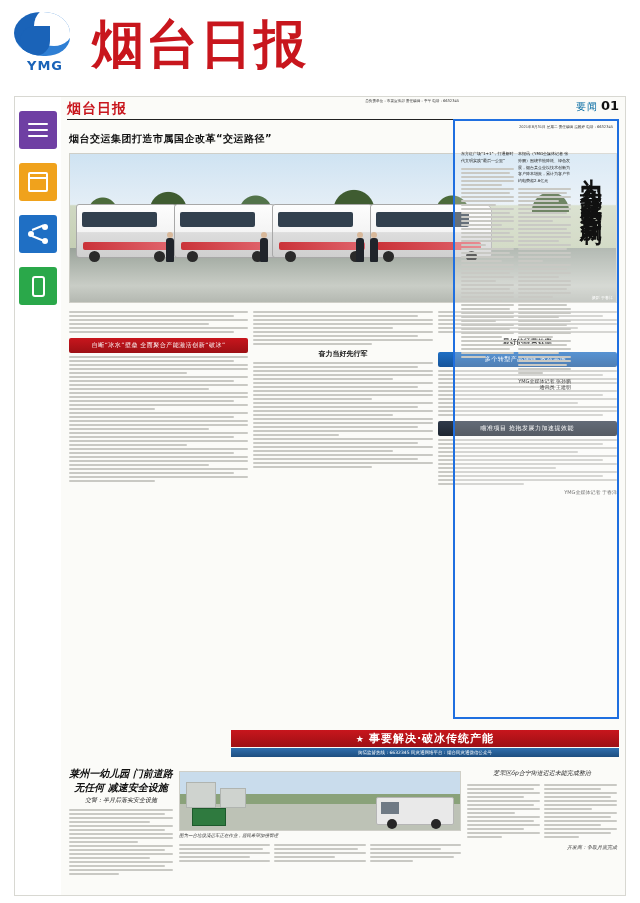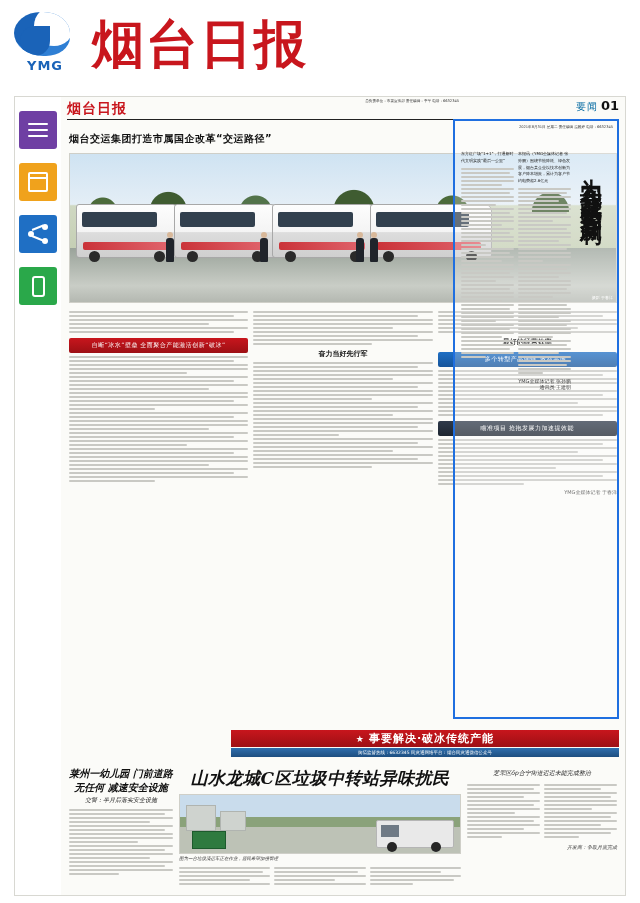--- a/index.html
+++ b/index.html
@@ -583,21 +583,20 @@
               <div class="tline s1"></div>
             <div class="tline s3"></div>
               <div class="tline s1"></div>
               <div class="tline s2"></div>
             <div class="tline s1"></div>
               <div class="tline s5"></div>
           </div>
         </div>
 
         <div class="b-col-m">
-          <div class="b-title-m">山水龙城C区垃圾中转站异味扰民</div>
           <div class="b-photo">
             <div class="bld x1"></div>
               <div class="bld x2"></div>
             <div class="bin"></div>
             <div class="truck">
                 <span class="w a"></span>
                 <span class="w b"></span>
               </div>
           </div>
           <div style="font-size:4.5px;color:#333;margin-top:2px">图为一台垃圾清运车正在作业，居民希望加强管理</div>

